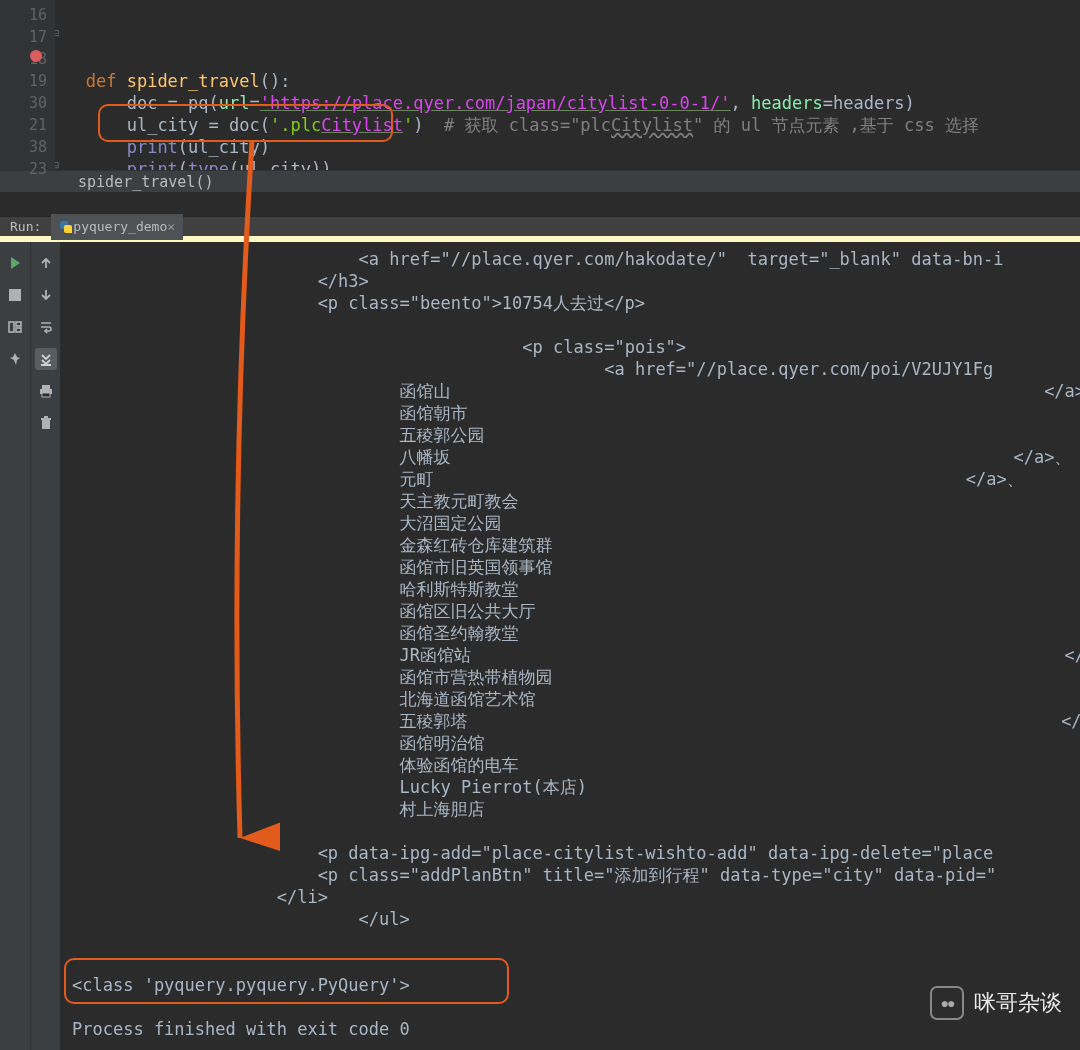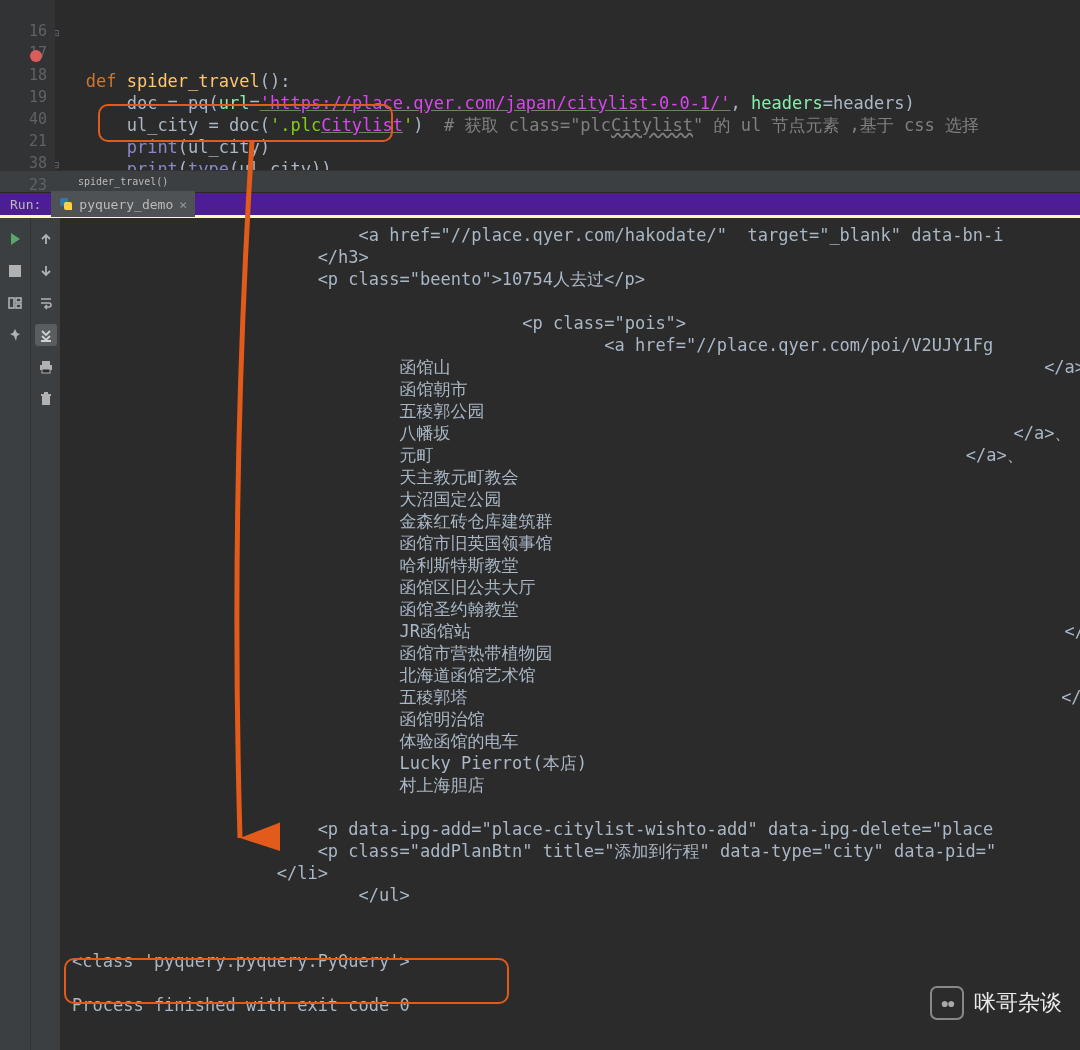--- a/index.html
+++ b/index.html
@@ -20,21 +20,21 @@
     background: #2b2b2b;
   }
   .gutter {
     width: 55px;
     background: #313335;
     color: #606366;
     text-align: right;
     padding-right: 8px;
     font-size: 15px;
     line-height: 22px;
-    padding-top: 20px;
+    padding-top: 4px;
     position: relative;
   }
   .gutter .ln { height: 22px; }
   .breakpoint {
     position: absolute;
     left: 30px;
     top: 50px;
     width: 12px;
     height: 12px;
     background: #db5c5c;
@@ -62,42 +62,42 @@
     position: absolute;
     border: 2.5px solid #e25b1a;
     border-radius: 10px;
   }
   .hb1 { left: 98px; top: 104px; width: 295px; height: 38px; }
   .hb2 { left: 64px; top: 958px; width: 445px; height: 46px; }
   .breadcrumb {
     background: #3c3f41;
     border-top: 1px solid #323232;
     height: 22px;
-    font-size: 10px;
+    font-size: 15px;
     color: #bbbbbb;
     padding-left: 78px;
     line-height: 22px;
   }
   .run-bar {
-    background: #4c1d95;
+    background: #404040;
     height: 26px;
     display: flex;
     align-items: center;
     border-top: 1px solid #282828;
-    border-bottom: 3px solid #fef9c3;
+    border-bottom: 6px solid #fef9c3;
+    margin-top: 24px;
   }
   .run-label {
     font-size: 13px;
     color: #bbbbbb;
     padding: 0 10px;
   }
   .run-tab {
     display: flex;
     align-items: center;
-    gap: 6px;
     background: #4e5254;
     height: 26px;
     padding: 0 8px;
     font-size: 13px;
     color: #bbbbbb;
   }
   .pyicon { width: 14px; height: 14px; position: relative; }
   .pyicon::before { content: ""; position: absolute; width: 8px; height: 8px; background: #3776ab; border-radius: 2px 0 2px 2px; top: 1px; left: 1px; }
   .pyicon::after { content: ""; position: absolute; width: 8px; height: 8px; background: #ffd43b; border-radius: 2px 2px 0 2px; bottom: 1px; right: 1px; }
   .close-x { color: #99a; font-size: 13px; cursor: pointer; }
@@ -175,21 +175,21 @@
 </style>
 </head>
 <body>
 
 <div class="editor-area">
   <div class="gutter">
     <div class="ln">16</div>
     <div class="ln">17</div>
     <div class="ln">18</div>
     <div class="ln">19</div>
-    <div class="ln">40</div>
+    <div class="ln">30</div>
     <div class="ln">21</div>
     <div class="ln">38</div>
     <div class="ln">23</div>
     <div class="breakpoint"></div>
   </div>
   <div class="code">
 <span class="fold" style="top:22px">⊟</span>
 <span class="fold" style="top:154px">⊟</span><span></span>
    <span class="kw">def </span><span class="fn">spider_travel</span><span class="id">():</span>
    <span>    </span><span class="id">doc = pq(</span><span class="param">url</span><span class="id">=</span><span class="strund">'https://place.qyer.com/japan/citylist-0-0-1/'</span><span class="id">, </span><span class="param">headers</span><span class="id">=headers)</span>

